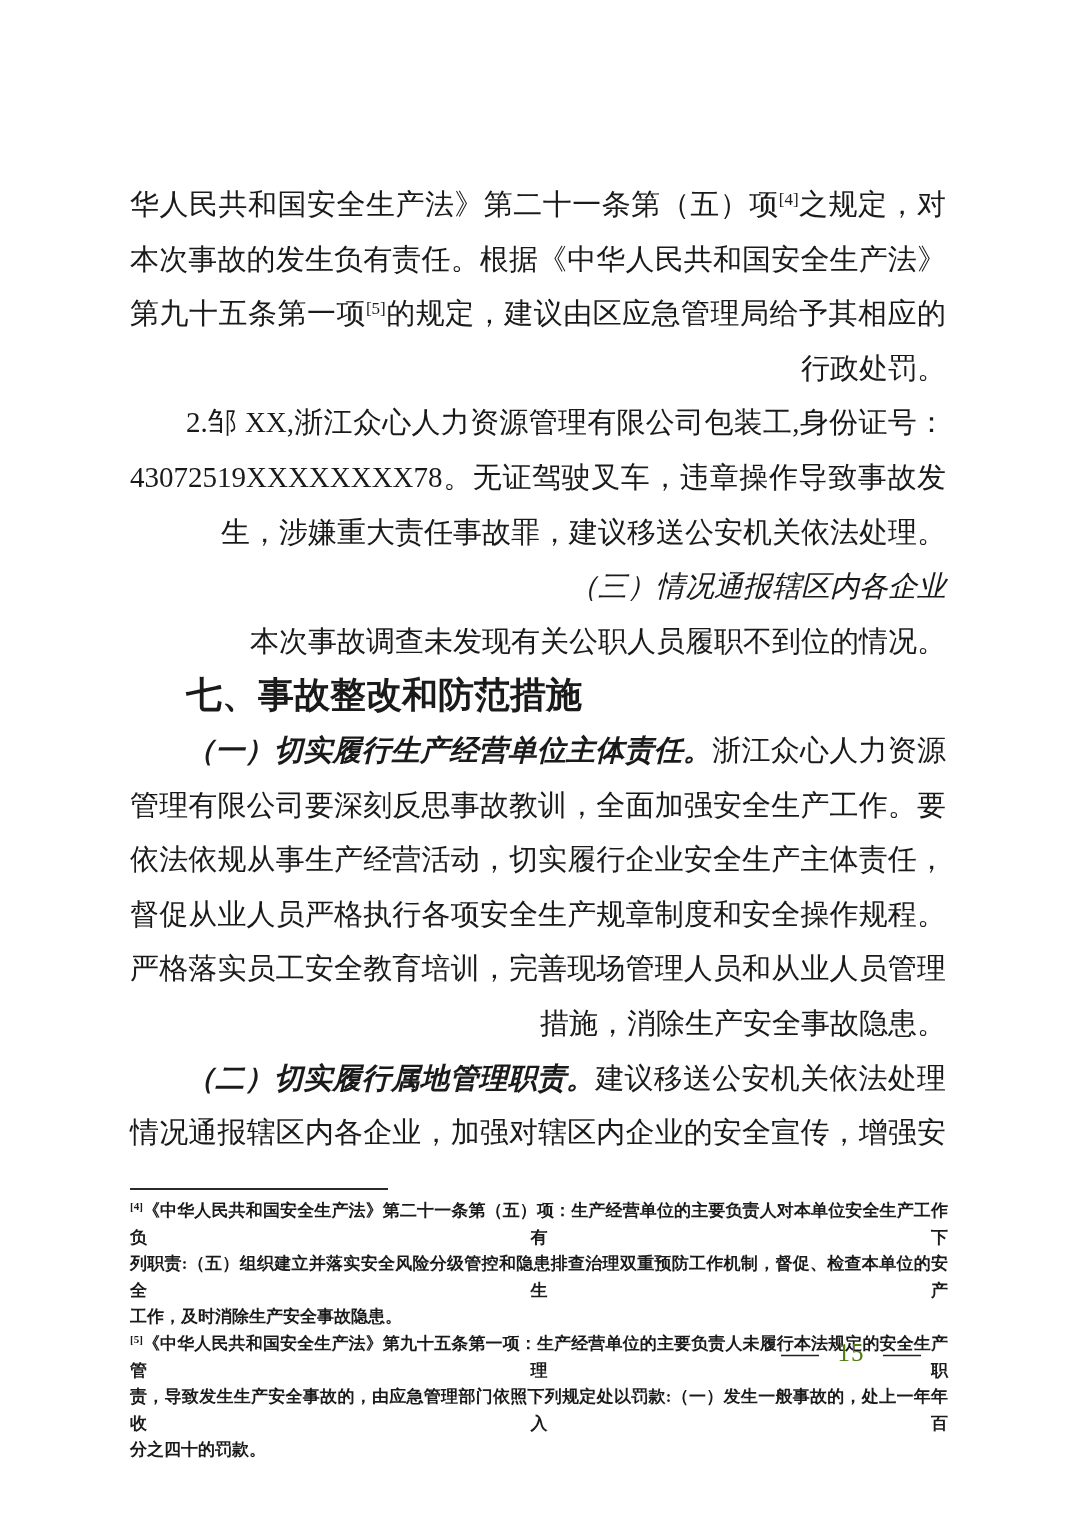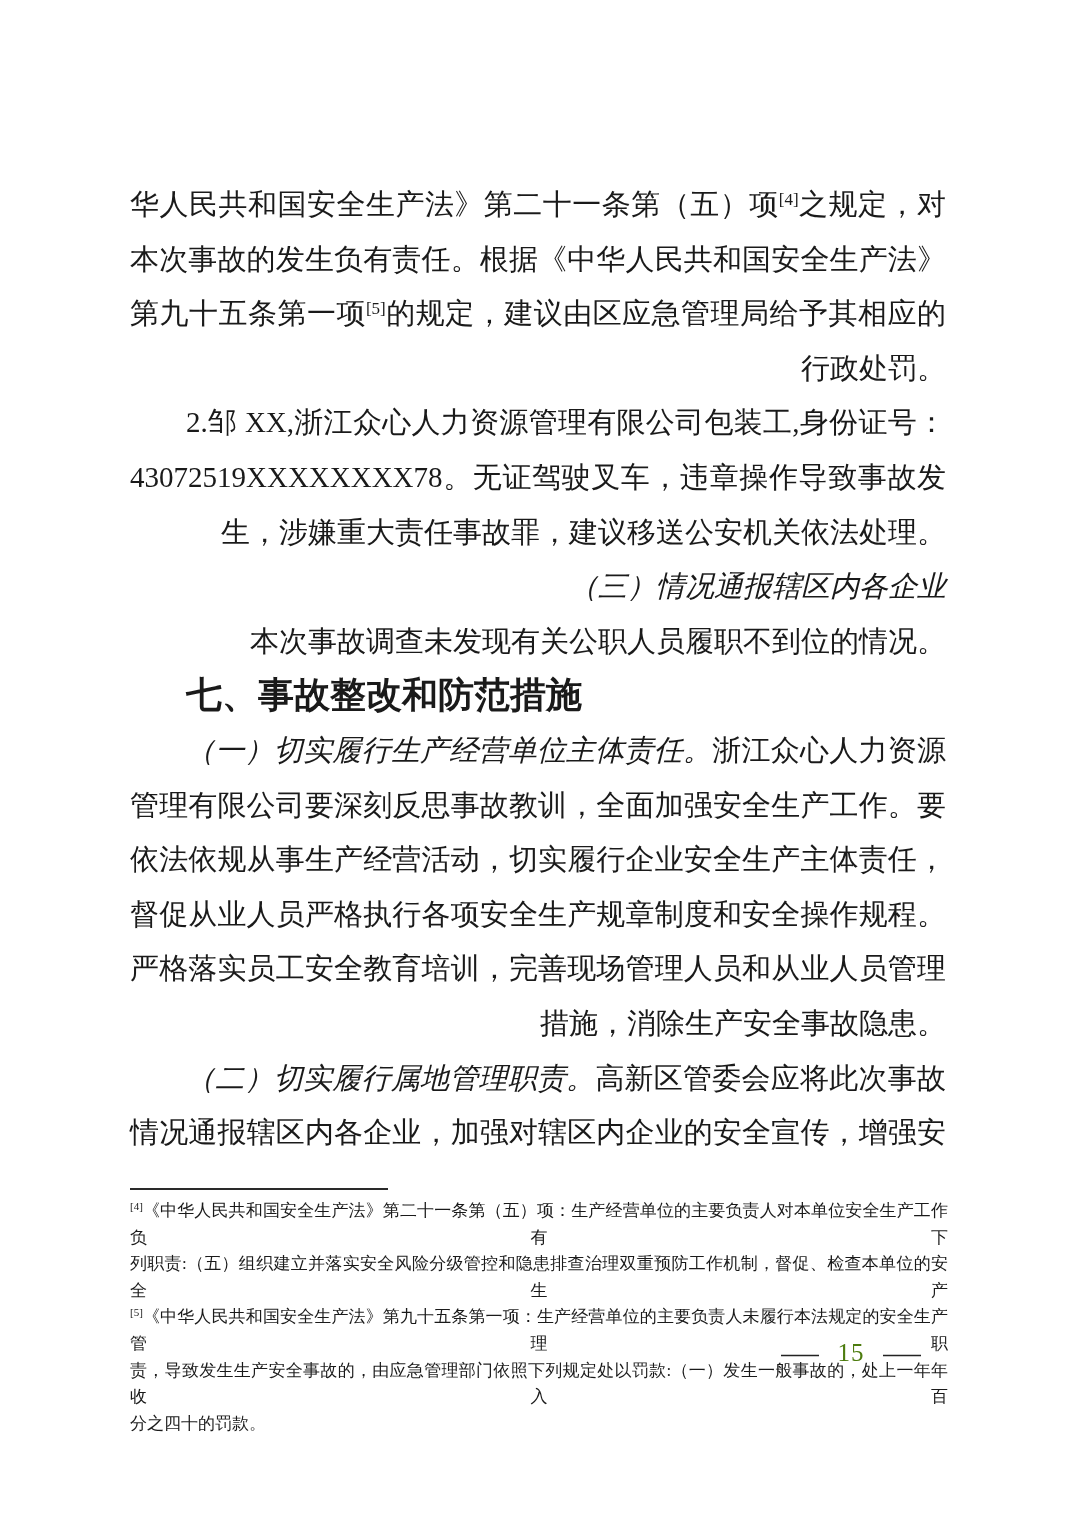--- a/index.html
+++ b/index.html
@@ -27,38 +27,39 @@
   }
   .indent { padding-left:56px; }
   .kaiti { font-style:italic; }
   .heading {
     font-family:"Liberation Sans","DejaVu Sans",sans-serif;
     font-weight:700;
     font-size:36px;
     text-align:left;
     text-align-last:left;
   }
-  .lead { font-weight:400; }
+  .lead { font-weight:700; }
   sup.fnref {
     font-size:17px;
     line-height:0;
     vertical-align:9px;
   }
   .footnote-rule {
     position:absolute; left:130px; top:1188px;
     width:258px; height:0;
     border-top:2px solid #2a2a2a;
   }
   .footnotes {
     position:absolute; left:130px; top:1198px; width:818px;
   }
   .fline {
     font-size:17px;
     line-height:26.6px;
     text-align:left;
+    font-weight:bold;
   }
   .fline.just { text-align:justify; text-align-last:justify; }
   sup.fnmark {
     font-size:11px;
     line-height:0;
     vertical-align:6px;
   }
   .pagefooter {
     position:absolute; left:785px; top:1338px; width:132px;
     display:flex; justify-content:space-between; align-items:center;
@@ -99,32 +100,33 @@
     <div class="bline just">管理有限公司要深刻反思事故教训，全面加强安全生产工作。要</div>
 
     <div class="bline just">依法依规从事生产经营活动，切实履行企业安全生产主体责任，</div>
 
     <div class="bline just">督促从业人员严格执行各项安全生产规章制度和安全操作规程。</div>
 
     <div class="bline just">严格落实员工安全教育培训，完善现场管理人员和从业人员管理</div>
 
     <div class="bline">措施，消除生产安全事故隐患。</div>
 
-    <div class="bline just indent"><span class="lead kaiti">（二）切实履行属地管理职责。</span><span>高新区管委会应将此次事故</span></div>
+    <div class="bline just indent"><span class="lead kaiti">（二）切实履行属地管理职责。</span><span>建议移送公安机关依法处理</span></div>
 
     <div class="bline just">情况通报辖区内各企业，加强对辖区内企业的安全宣传，增强安</div>
 
   </div>
 
   <div class="footnote-rule"></div>
 
   <div class="footnotes">
 
     <div class="fline just"><sup class="fnmark">[4]</sup><span>《中华人民共和国安全生产法》第二十一条第（五）项：生产经营单位的主要负责人对本单位安全生产工作负有下</span></div>
     <div class="fline just">列职责:（五）组织建立并落实安全风险分级管控和隐患排查治理双重预防工作机制，督促、检查本单位的安全生产</div>
+    <div class="fline">工作，及时消除生产安全事故隐患。</div>
 
     <div class="fline just"><sup class="fnmark">[5]</sup><span>《中华人民共和国安全生产法》第九十五条第一项：生产经营单位的主要负责人未履行本法规定的安全生产管理职</span></div>
     <div class="fline just">责，导致发生生产安全事故的，由应急管理部门依照下列规定处以罚款:（一）发生一般事故的，处上一年年收入百</div>
     <div class="fline">分之四十的罚款。</div>
 
   </div>
 
   <div class="pagefooter">
     <span class="dash">—</span>
     <span class="num">15</span>

